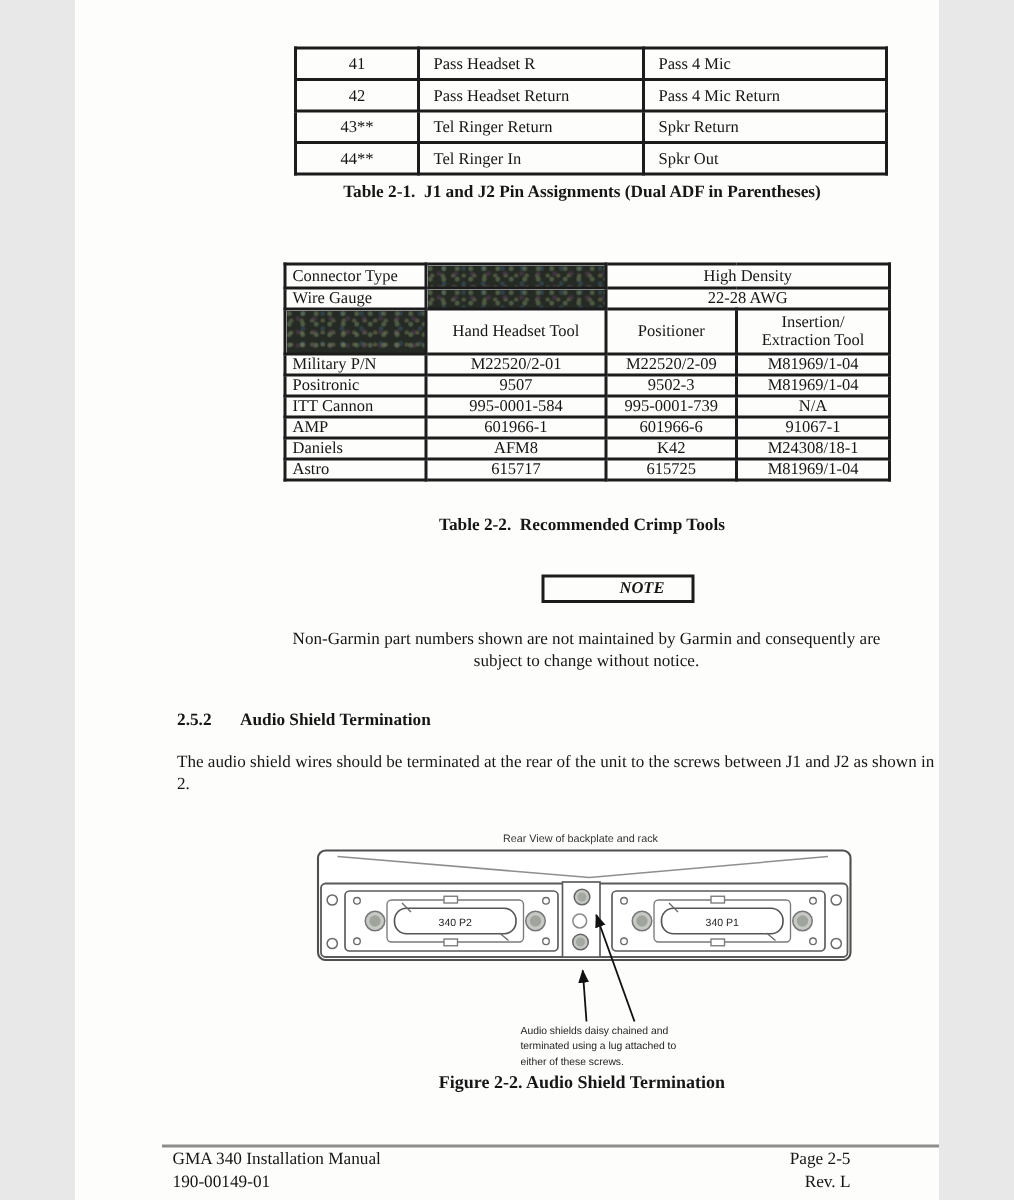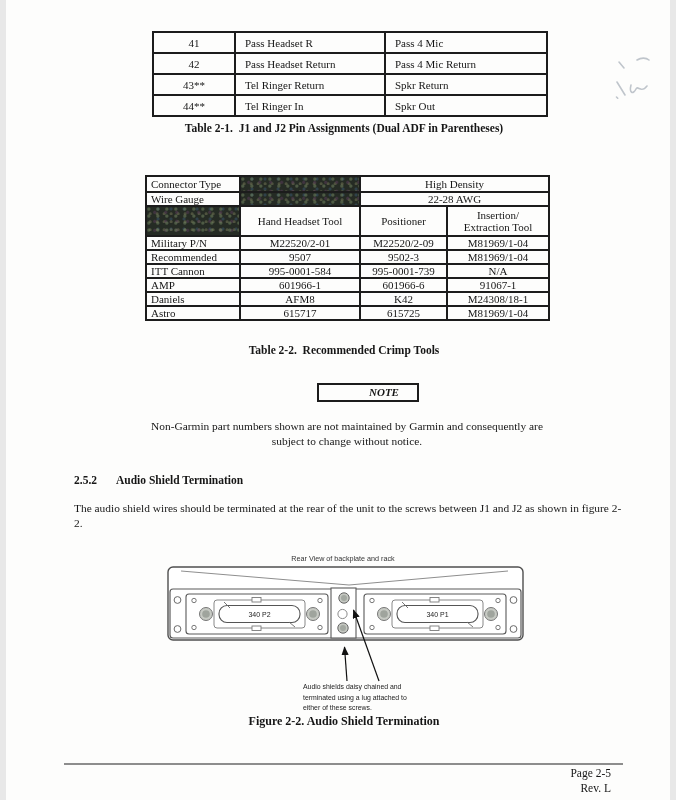--- a/index.html
+++ b/index.html
@@ -1,17 +1,17 @@
 <!DOCTYPE html>
 <html><head>
 <meta charset="utf-8">
 <style>
   html,body{margin:0;padding:0;background:#e8e8e8;}
   .page{
-    position:relative;width:664px;height:800px;background:#fdfdfc;
+    position:relative;width:576px;height:800px;background:#fdfdfc;
     font-family:"Liberation Serif",serif;color:#161616;overflow:hidden;
     margin:0 auto;
   }
   
   table{border-collapse:collapse;table-layout:fixed;position:absolute;}
   td{border:2px solid #1c1c1c;font-size:11px;line-height:12px;padding:0 2px;overflow:hidden;white-space:nowrap;}
   .t1{left:146px;top:31px;width:394px;}
   .t1 td{height:19px;}
   .t1 .c{text-align:center;}
   .t1 .l{text-align:left;padding-left:9px;}
@@ -122,21 +122,21 @@
         <span>Extraction Tool</span>
       </td>
     </tr>
     <tr style="height:14px">
       <td class="l">Military P/N</td>
       <td class="c">M22520/2-01</td>
       <td class="c">M22520/2-09</td>
       <td class="c">M81969/1-04</td>
     </tr>
     <tr style="height:14px">
-      <td class="l">Recommended</td>
+      <td class="l">Positronic</td>
       <td class="c">9507</td>
       <td class="c">9502-3</td>
       <td class="c">M81969/1-04</td>
     </tr>
     <tr style="height:14px">
       <td class="l">ITT Cannon</td>
       <td class="c">995-0001-584</td>
       <td class="c">995-0001-739</td>
       <td class="c">N/A</td>
     </tr>
@@ -250,18 +250,22 @@
 
     <g font-family="Liberation Sans, sans-serif" font-size="6.9" fill="#222">
       <text x="147" y="137">Audio shields daisy chained and</text>
       <text x="147" y="147.5">terminated using a lug attached to</text>
       <text x="147" y="158">either of these screws.</text>
     </g>
   </svg>
   <div class="figcap">Figure 2-2. Audio Shield Termination</div>
 
   <div class="footrule"></div>
+  <div class="footL">
+    <div>GMA 340 Installation Manual</div>
+    <div>190-00149-01</div>
+  </div>
   <div class="footR">
     <div>Page 2-5</div>
     <div>Rev. L</div>
   </div>
 
 </div>
 
 </body></html>

